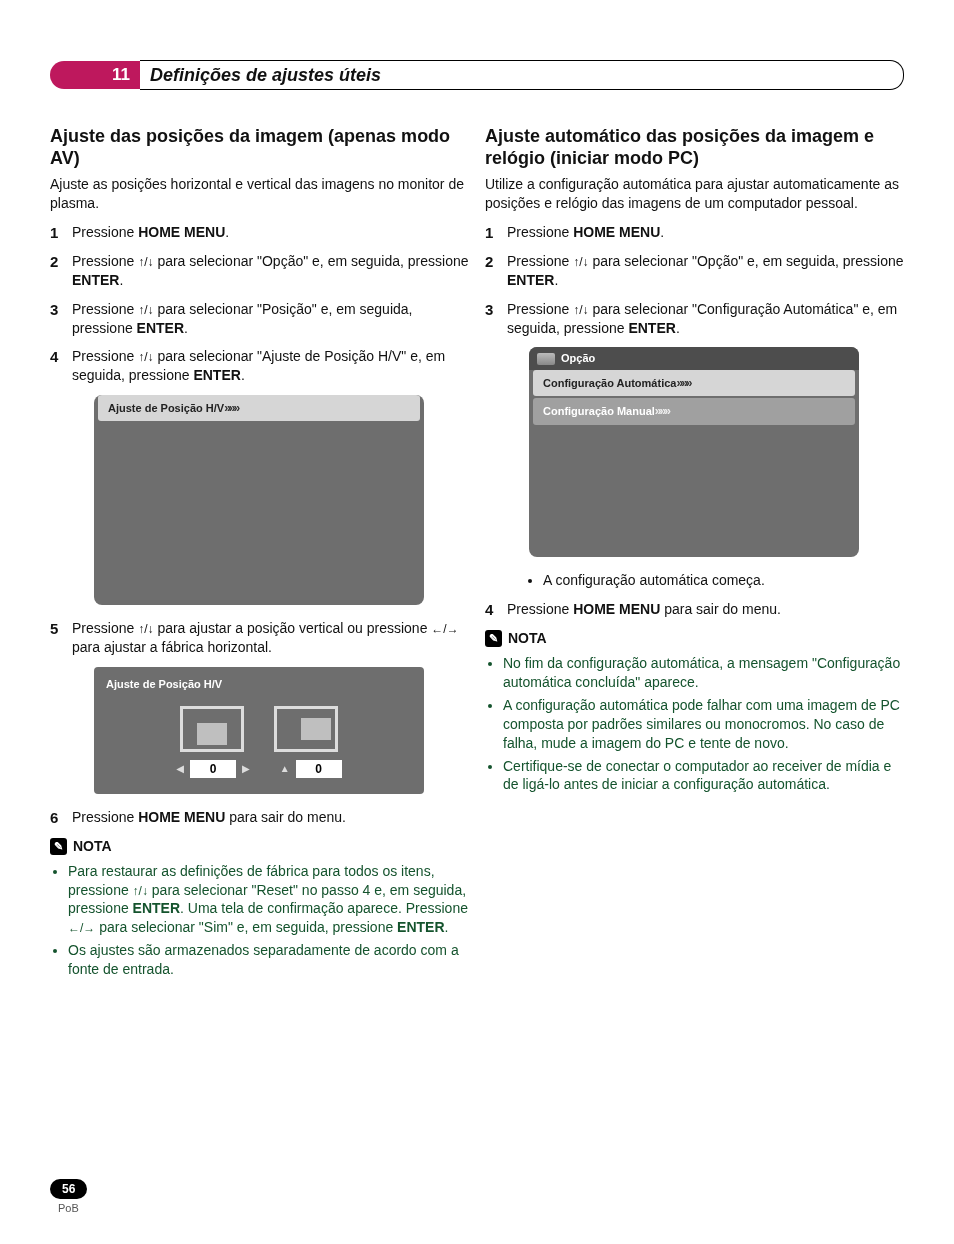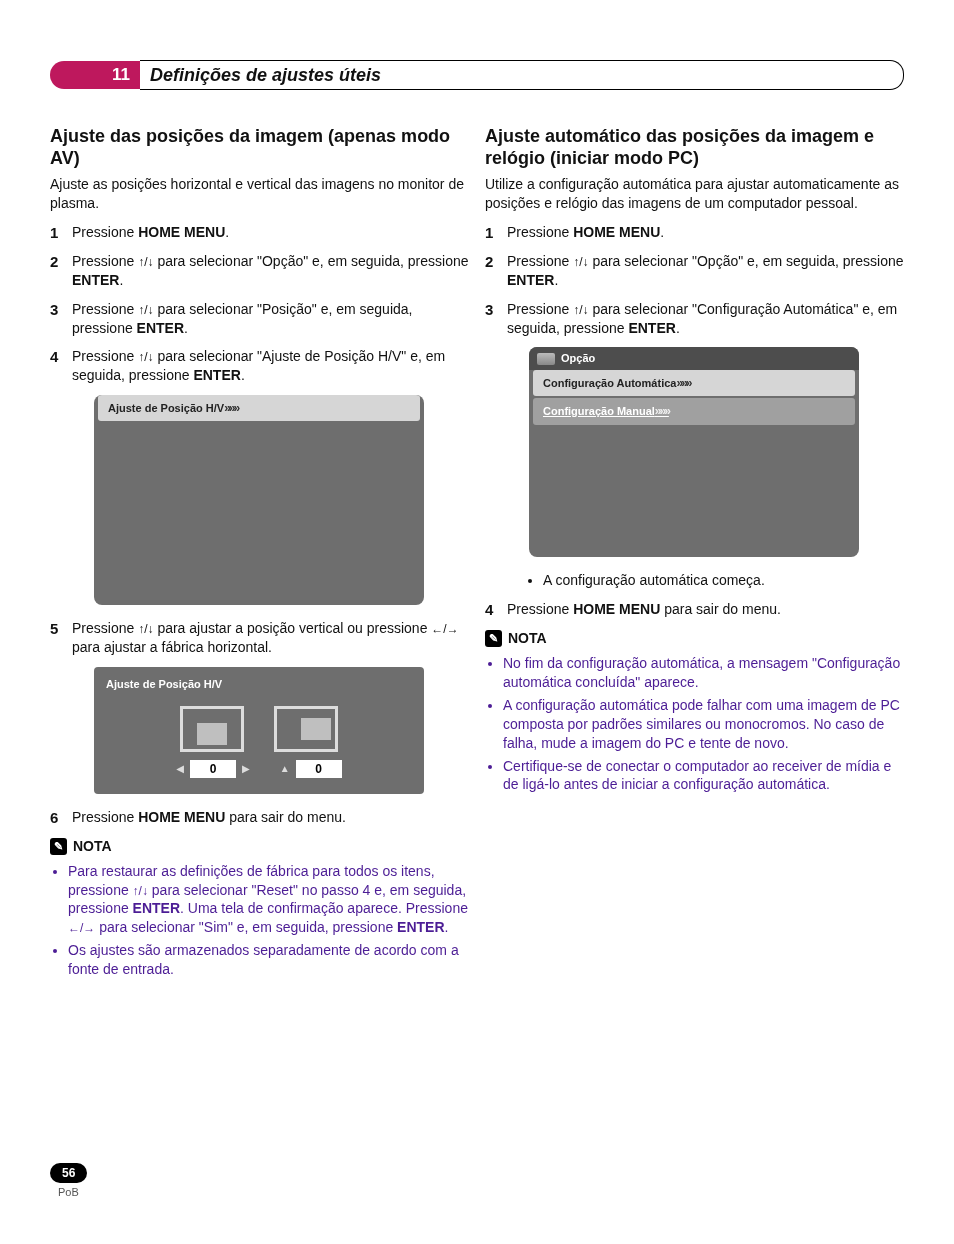--- a/index.html
+++ b/index.html
@@ -128,21 +128,20 @@
     background:var(--selected);
     color:#222;
     margin:0 4px;
     border-radius:3px;
   }
   .osd-row.dark{
     background:var(--panel-light);
     color:#fff;
     margin:2px 4px 0 4px;
     border-radius:3px;
-    text-decoration:underline;
   }
   .osd-chevron{
     color:var(--chev);
     font-size:12px;
     font-weight:bold;
     letter-spacing:-2px;
   }
   .osd-body{height:140px;}
   
   .hv-panel{
@@ -198,33 +197,33 @@
   }
   .note-icon{
     width:17px;height:17px;background:#000;color:#fff;
     border-radius:3px;display:flex;align-items:center;justify-content:center;
     font-size:11px;
   }
   ul.notes{
     list-style:disc;
     padding-left:18px;
     margin:0;
-    color:#4c1d95;
+    color:#14532d;
   }
   ul.notes>li{margin:4px 0;}
   .sub-bullet{
     list-style:disc;
     padding-left:36px;
     margin:4px 0 6px 0;
   }
   
   .footer{
     position:absolute;
     left:50px;
-    bottom:44px;
+    bottom:28px;
   }
   .pagenum{
     background:#000;color:#fff;
     border-radius:10px;
     font-weight:bold;
     font-size:12px;
     padding:2px 12px;
     display:inline-block;
   }
   .lang{

